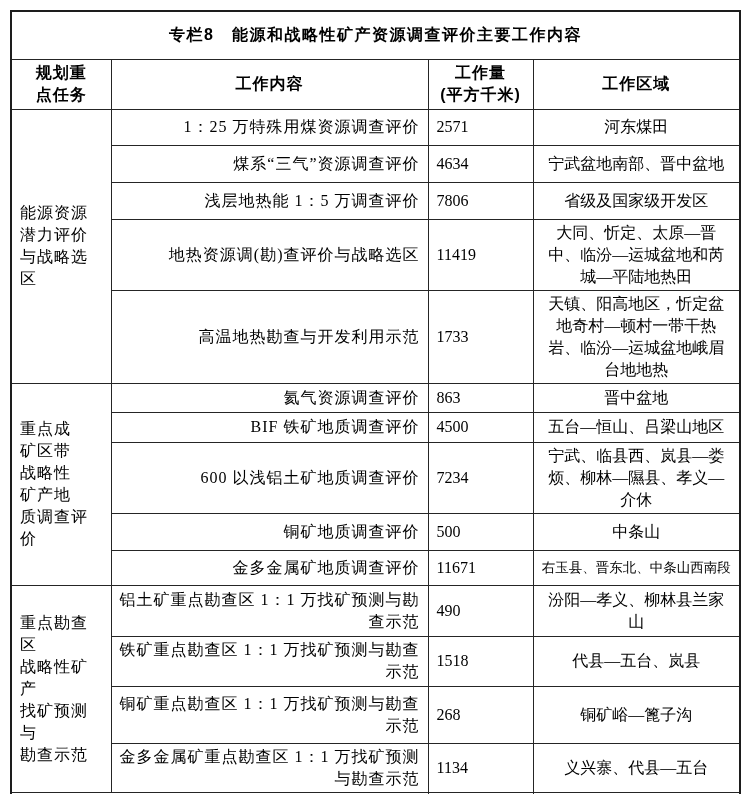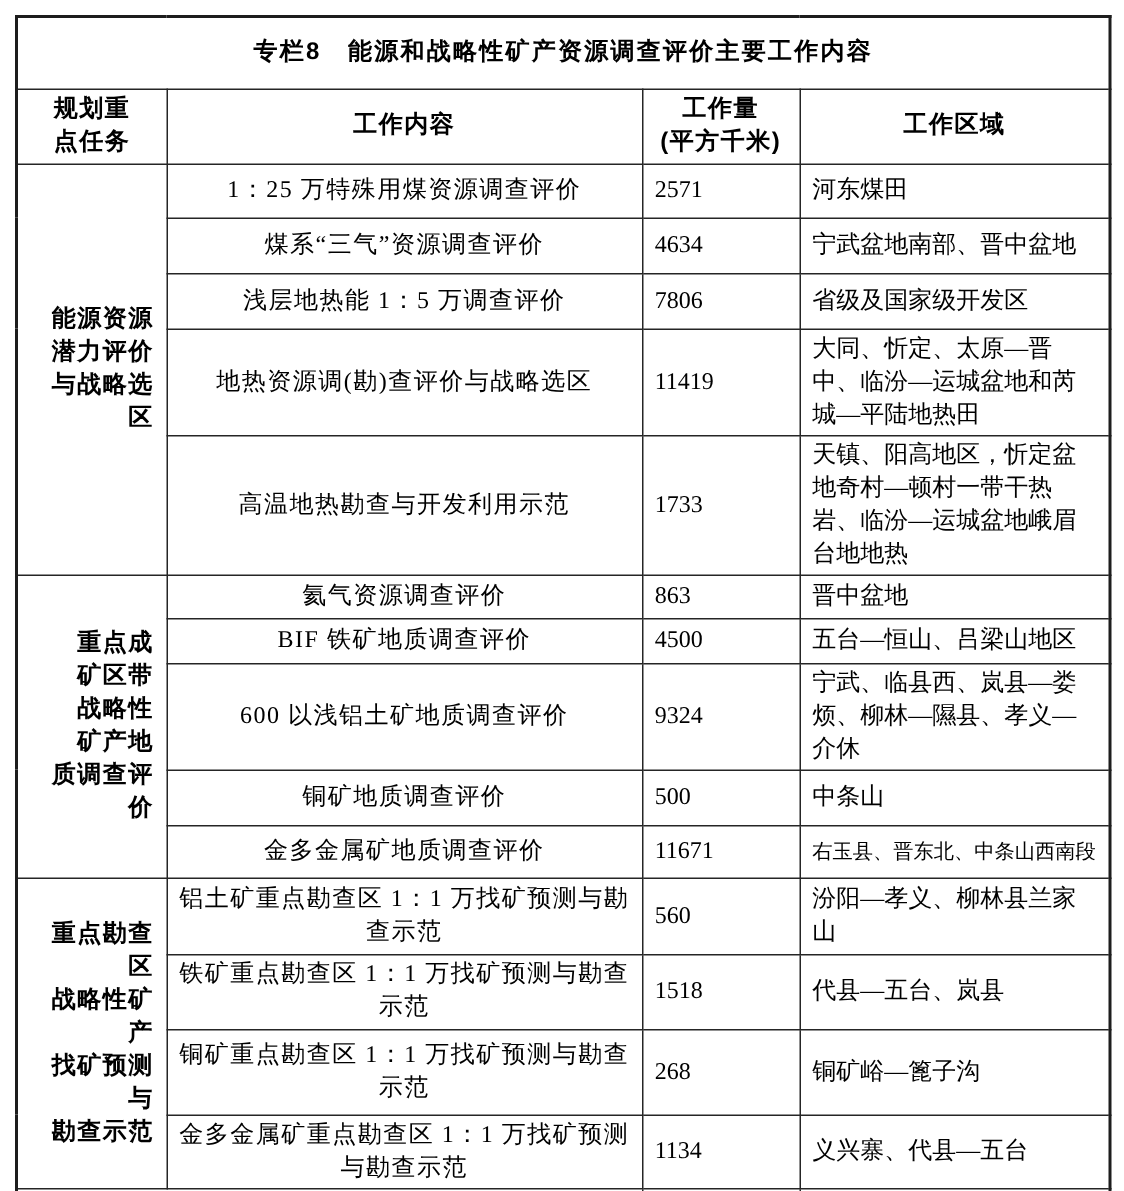--- a/index.html
+++ b/index.html
@@ -45,34 +45,33 @@
   .th {
     text-align: center;
     font-family: "Liberation Sans", "DejaVu Sans", sans-serif;
     font-weight: bold;
     font-size: 16.5px;
     line-height: 23px;
     letter-spacing: 1px;
   }
   .pre { white-space: pre-line; margin-top: 44px; }
   .task {
+    text-align: left;
+    line-height: 26px;
+    letter-spacing: 1px;
+  }
+  .content {
     text-align: right;
-    line-height: 26px;
-    letter-spacing: 1px;
-    font-weight: bold;
-  }
-  .content {
-    text-align: center;
     padding-left: 12px;
     letter-spacing: 1px;
     margin-top: 48px;
   }
   .num { text-align: left; }
   .area {
-    text-align: left;
+    text-align: center;
     padding-left: 10px;
     padding-right: 6px;
     font-size: 15px;
     letter-spacing: 0;
   }
   .area.tight { font-size: 13.5px; margin-left: 24px; }
   .footer-content {
     text-align: left;
     padding-left: 14px;
     letter-spacing: 1px;
@@ -143,41 +142,41 @@
       <td class="num">863</td>
       <td class="area">晋中盆地</td>
     </tr>
     <tr style="height:30px">
       <td class="content">BIF 铁矿地质调查评价</td>
       <td class="num">4500</td>
       <td class="area">五台—恒山、吕梁山地区</td>
     </tr>
     <tr style="height:42px">
       <td class="content">600 以浅铝土矿地质调查评价</td>
-      <td class="num">9324</td>
+      <td class="num">7234</td>
       <td class="area">宁武、临县西、岚县—娄烦、柳林—隰县、孝义—介休</td>
     </tr>
     <tr style="height:37px">
       <td class="content">铜矿地质调查评价</td>
       <td class="num">500</td>
       <td class="area">中条山</td>
     </tr>
     <tr style="height:35px">
       <td class="content">金多金属矿地质调查评价</td>
       <td class="num">11671</td>
       <td class="area tight">右玉县、晋东北、中条山西南段</td>
     </tr>
 
     <tr style="height:51px">
       <td rowspan="4" class="task pre">重点勘查区
 战略性矿产
 找矿预测与
 勘查示范</td>
       <td class="content">铝土矿重点勘查区 1：1 万找矿预测与勘查示范</td>
-      <td class="num">560</td>
+      <td class="num">490</td>
       <td class="area">汾阳—孝义、柳林县兰家山</td>
     </tr>
     <tr style="height:50px">
       <td class="content">铁矿重点勘查区 1：1 万找矿预测与勘查示范</td>
       <td class="num">1518</td>
       <td class="area">代县—五台、岚县</td>
     </tr>
     <tr style="height:57px">
       <td class="content">铜矿重点勘查区 1：1 万找矿预测与勘查示范</td>
       <td class="num">268</td>

